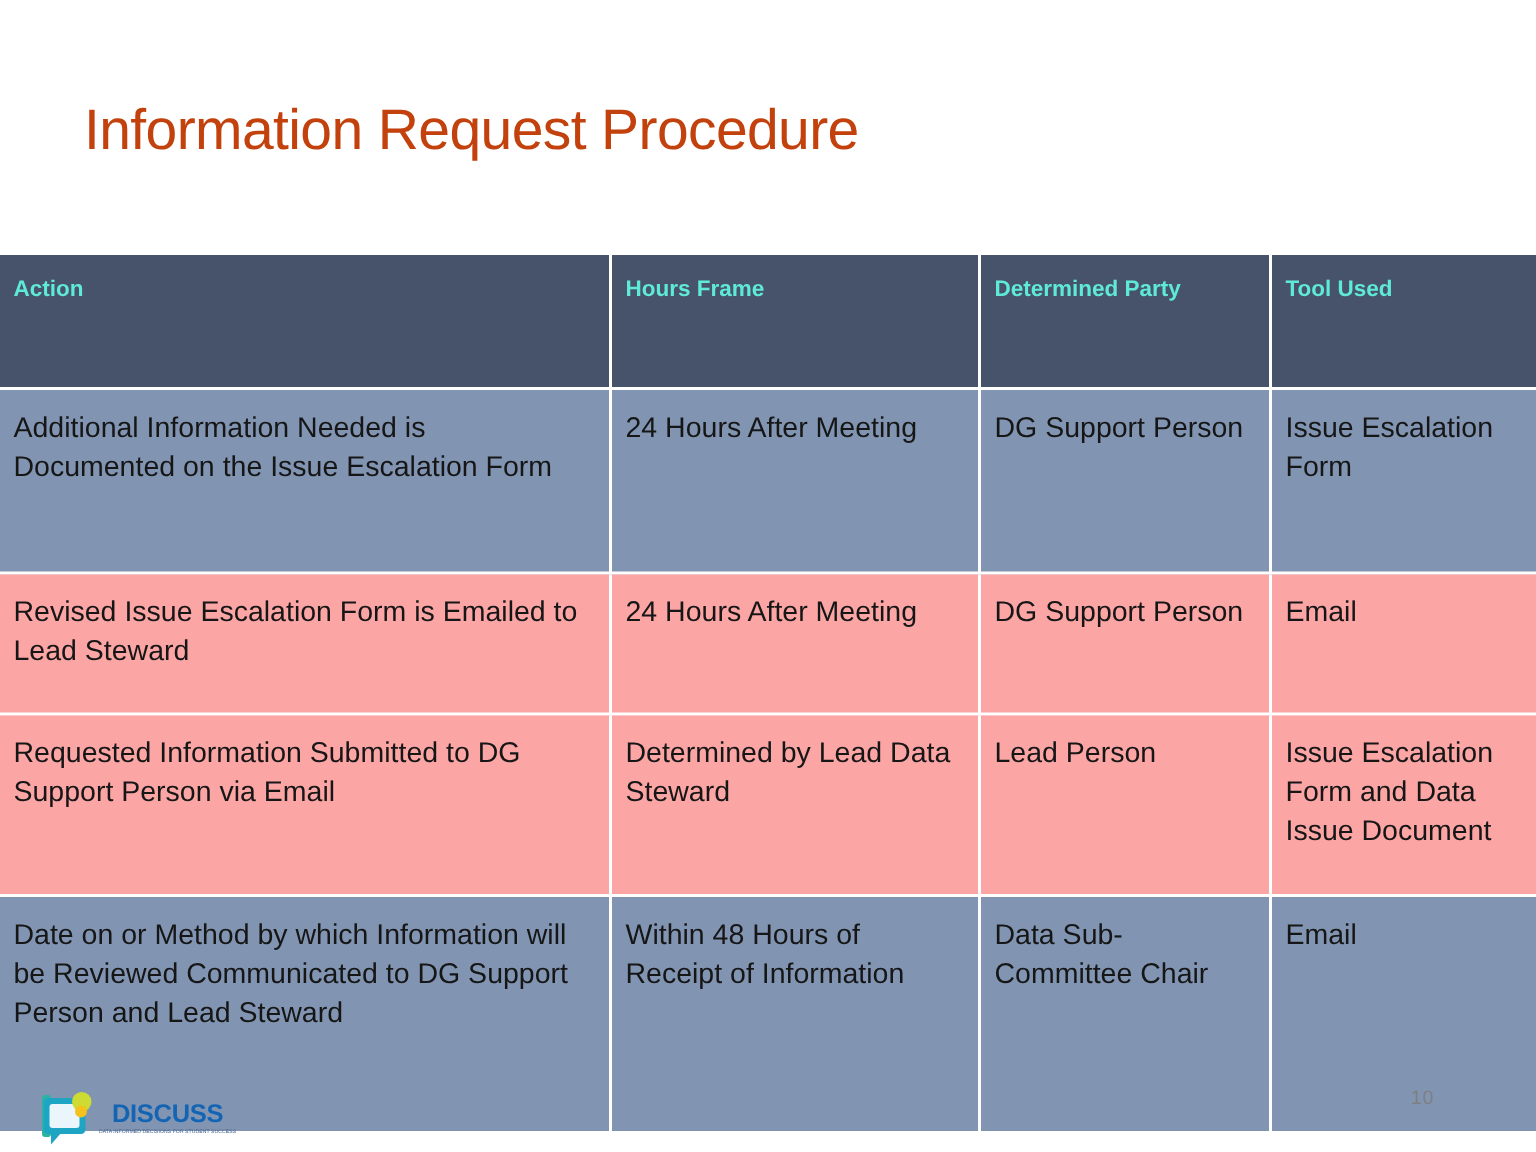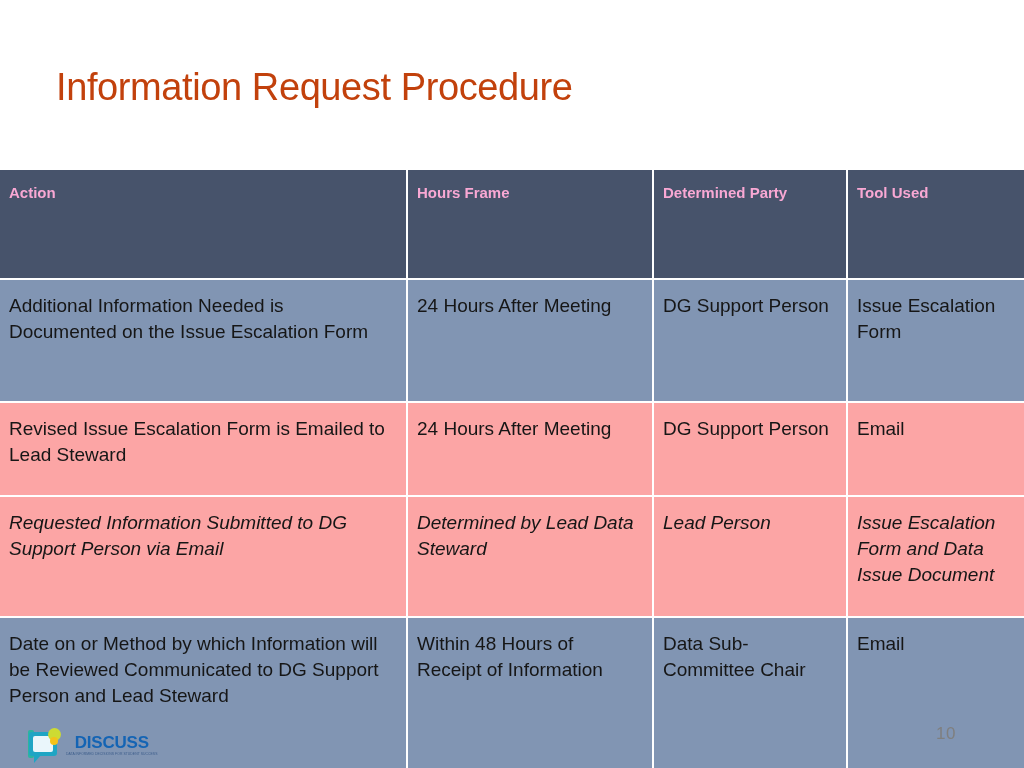--- a/index.html
+++ b/index.html
@@ -59,54 +59,54 @@
     border-right: 2px solid #ffffff;
     border-bottom: 2px solid #ffffff;
     text-align: left;
   }
   .proc-table td:last-child,
   .proc-table th:last-child { border-right: none; }
 
   
   .proc-table thead th {
     background: #47536b;
-    color: #f9a8d4;
+    color: #5eead4;
     font-size: 15px;
     line-height: 19px;
     font-weight: bold;
-    height: 110px;
+    height: 90px;
     padding-top: 13px;
     box-sizing: border-box;
   }
 
   
   .proc-table tbody td {
     font-size: 19px;
     line-height: 26px;
     color: #161616;
     font-weight: 400;
     margin-left: 20px;
   }
 
   .row-dark td  { background: #8195b3; }
   .row-light td { background: #fca5a5; }
 
   .proc-table tbody tr.r1 td { height: 98px; }
   .proc-table tbody tr.r2 td { height: 69px; }
   .proc-table tbody tr.r3 td { height: 69px; }
-  .proc-table tbody tr.r4 td { height: 96px; font-style: italic; }
+  .proc-table tbody tr.r4 td { height: 96px; }
   .proc-table tbody tr.r5 td { height: 133px; }
   .proc-table tbody tr:last-child td { border-bottom: none; }
 
   
   .page-number {
     position: absolute;
     right: 68px;
     top: 724px;
-    font-size: 17px;
+    font-size: 13px;
     color: #7f7f7f;
     letter-spacing: 0.5px;
   }
 
   .logo {
     position: absolute;
     left: 28px;
     top: 726px;
     width: 136px;
     height: 38px;

